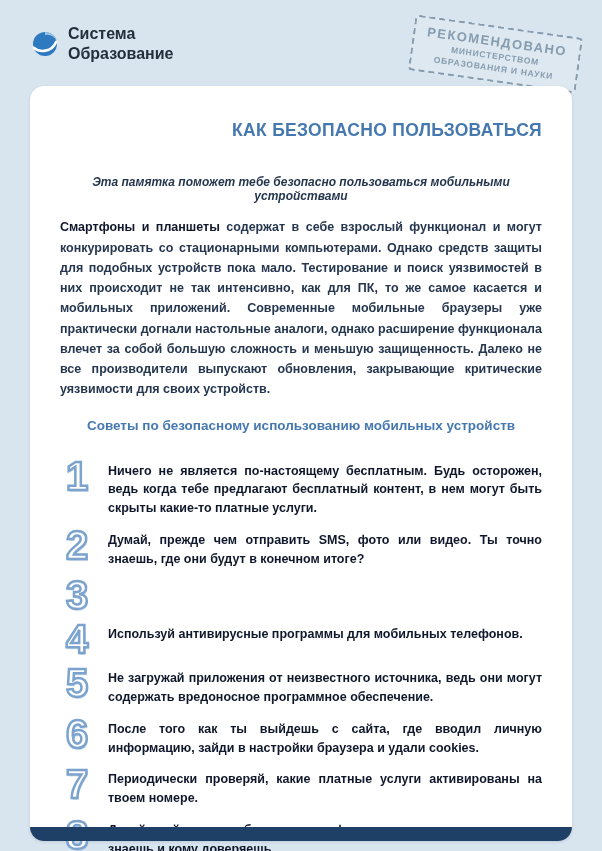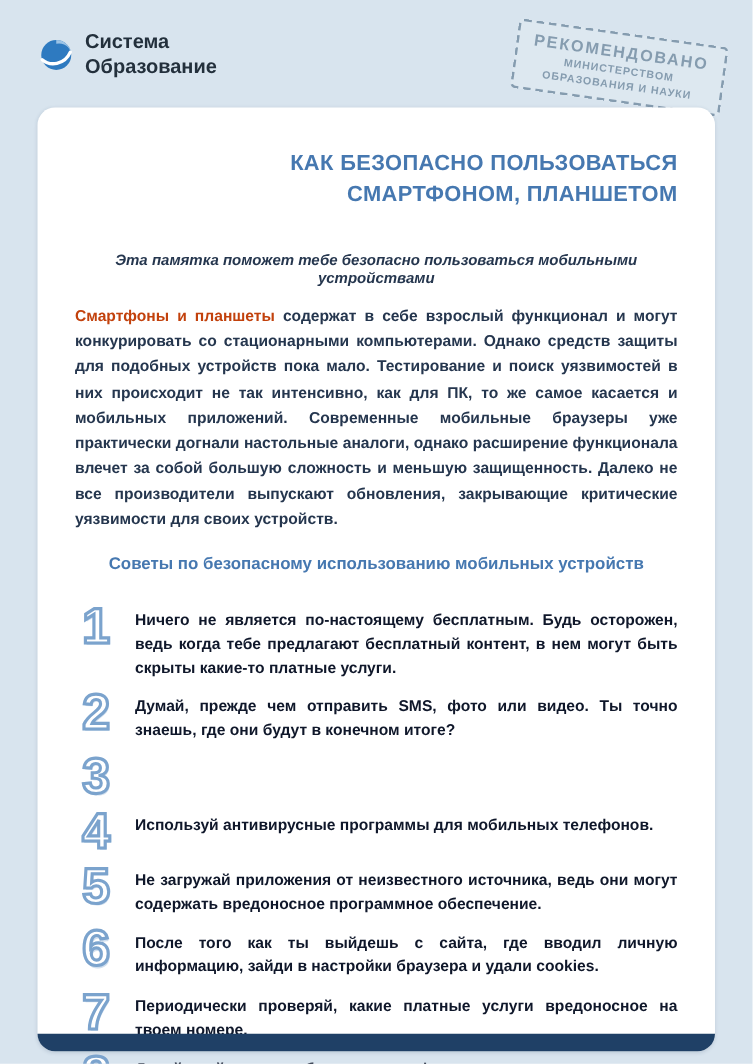--- a/index.html
+++ b/index.html
@@ -60,21 +60,21 @@
     color:#25364e;
     margin:32px 10px 14px;
   }
   .intro {
     font-size:12.5px;
     line-height:1.62;
     text-align:justify;
     color:#25364e;
     font-weight:600;
   }
-  .intro .lead { color:#c2410c; font-weight:bold; }
+  .intro .lead { color:#0f172a; font-weight:bold; }
   .tips-heading {
     text-align:center;
     color:#4678b0;
     font-weight:bold;
     font-size:13.5px;
     margin:18px 0 28px;
   }
   .tips { display:flex; flex-direction:column; gap:12px; }
   .tip {
     display:flex;
@@ -122,21 +122,20 @@
 <div class="stamp">
   <div class="stamp-line1">РЕКОМЕНДОВАНО</div>
   <div class="stamp-line2">Министерством</div>
   <div class="stamp-line3">образования и науки</div>
 </div>
 
 <div class="card">
 
   <div class="title">
     <span style="display:block">КАК БЕЗОПАСНО ПОЛЬЗОВАТЬСЯ</span>
-    <span style="display:block">СМАРТФОНОМ, ПЛАНШЕТОМ</span>
   </div>
 
   <div class="subtitle">Эта памятка поможет тебе безопасно пользоваться мобильными устройствами</div>
 
   <p class="intro"><span class="lead">Смартфоны и планшеты</span><span> содержат в себе взрослый функционал и могут конкурировать со стационарными компьютерами. Однако средств защиты для подобных устройств пока мало. Тестирование и поиск уязвимостей в них происходит не так интенсивно, как для ПК, то же самое касается и мобильных приложений. Современные мобильные браузеры уже практически догнали настольные аналоги, однако расширение функционала влечет за собой большую сложность и меньшую защищенность. Далеко не все производители выпускают обновления, закрывающие критические уязвимости для своих устройств.</span></p>
 
   <div class="tips-heading">Советы по безопасному использованию мобильных устройств</div>
 
   <div class="tips">
     <div class="tip">
@@ -157,21 +156,21 @@
     <div class="tip">
       <div class="tip-number">5</div>
       <div class="tip-text">Не загружай приложения от неизвестного источника, ведь они могут содержать вредоносное программное обеспечение.</div>
     </div>
     <div class="tip">
       <div class="tip-number">6</div>
       <div class="tip-text">После того как ты выйдешь с сайта, где вводил личную информацию, зайди в настройки браузера и удали cookies.</div>
     </div>
     <div class="tip">
       <div class="tip-number">7</div>
-      <div class="tip-text">Периодически проверяй, какие платные услуги вредоносное на твоем номере.</div>
+      <div class="tip-text">Периодически проверяй, какие платные услуги активированы на твоем номере.</div>
     </div>
     <div class="tip">
       <div class="tip-number">8</div>
       <div class="tip-text">Давай свой номер мобильного телефона только людям, которых ты знаешь и кому доверяешь.</div>
     </div>
 
   </div>
 
   <div class="card-footer-bar"></div>
 </div>

